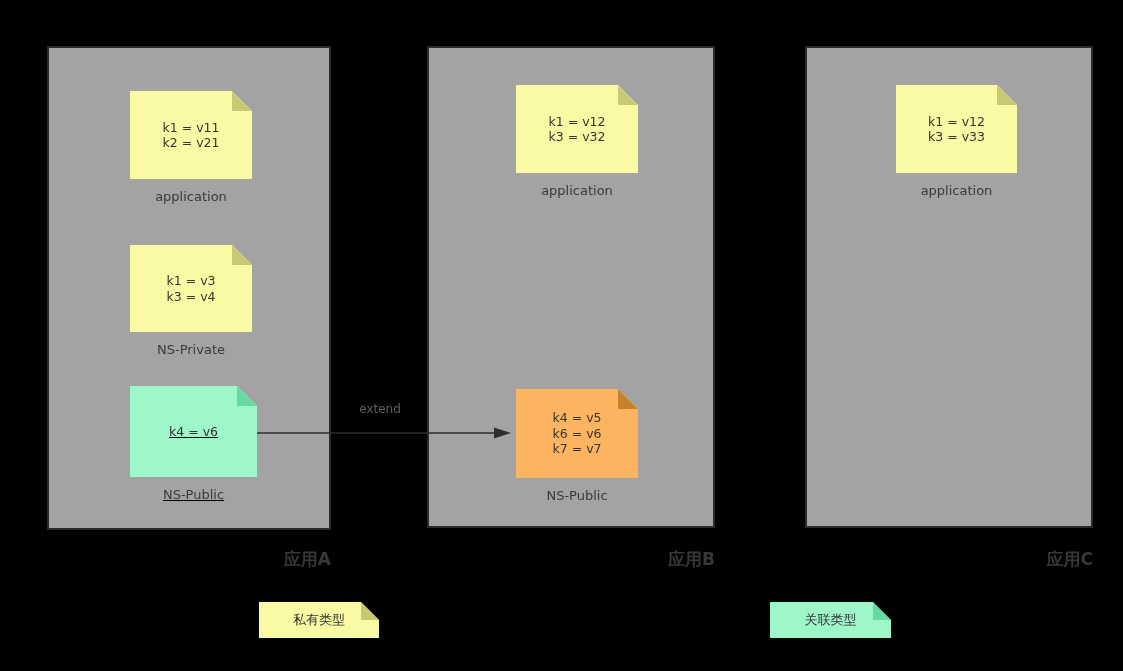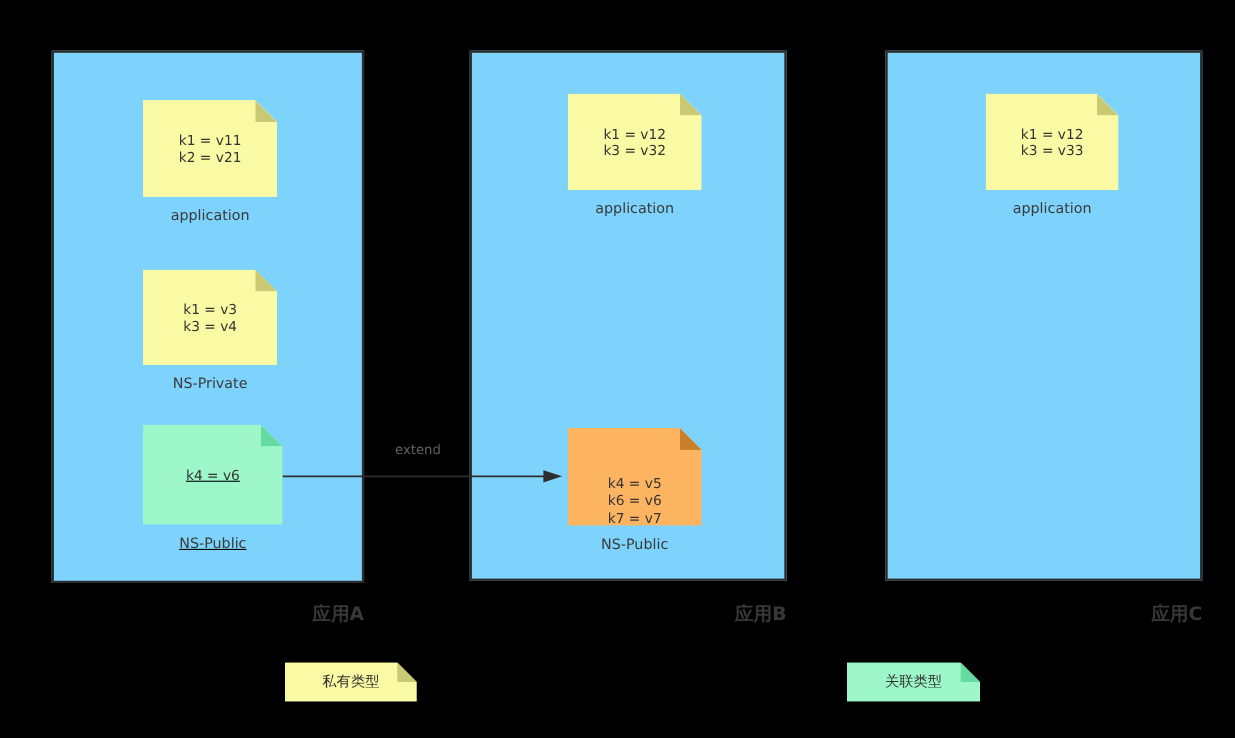--- a/index.html
+++ b/index.html
@@ -1,30 +1,30 @@
 <!DOCTYPE html>
 <html><head>
 <meta charset="utf-8">
 <style>
   html,body{margin:0;padding:0;background:#000;}
   .canvas{position:relative;width:1123px;height:671px;background:#000;overflow:hidden;
           font-family:"DejaVu Sans","Liberation Sans",sans-serif;}
 
-  .panel{position:absolute;background:#7dd3fc;border:2px solid #2b2b2b;box-sizing:border-box;}
+  .panel{position:absolute;background:#a3a3a3;border:2px solid #2b2b2b;box-sizing:border-box;}
 
   .note-group{position:absolute;display:flex;flex-direction:column;align-items:center;}
 
   .note{position:relative;width:100%;display:flex;align-items:center;justify-content:center;
         clip-path:polygon(0 0, calc(100% - 20px) 0, 100% 20px, 100% 100%, 0 100%);}
   .note .fold{position:absolute;top:0;right:0;width:20px;height:20px;
         clip-path:polygon(0 0, 100% 100%, 0 100%);}
 
   .note--private{background:#FAFAA4;}
   .note--private .fold{background:#C9C973;}
-  .note--public{background:#FCB461;align-items:flex-end;}
+  .note--public{background:#FCB461;}
   .note--public .fold{background:#C8802B;}
   .note--assoc{background:#9EF7C8;}
   .note--assoc .fold{background:#65DBA1;}
 
   .note-lines{color:#343434;font-size:12.5px;line-height:15.5px;text-align:left;}
   .note-label{margin-top:10px;color:#3a3a3a;font-size:13px;text-align:center;white-space:nowrap;}
 
   .panel-title{position:absolute;text-align:right;color:#383838;font-size:17px;
                font-weight:bold;line-height:24px;}
 

